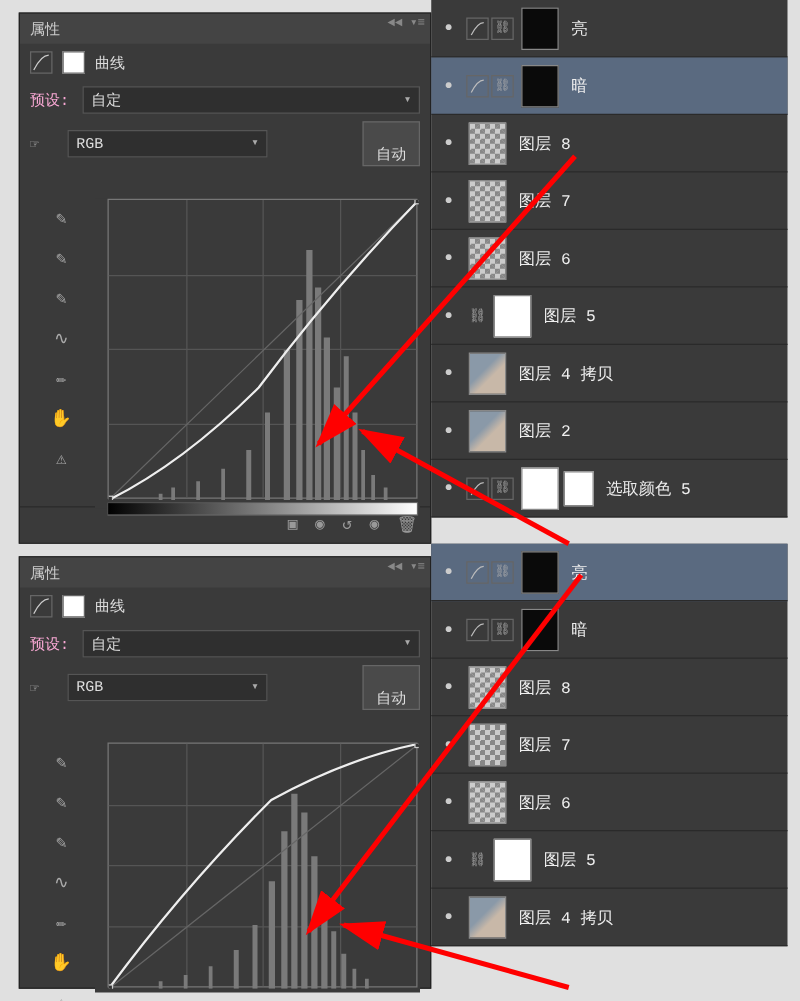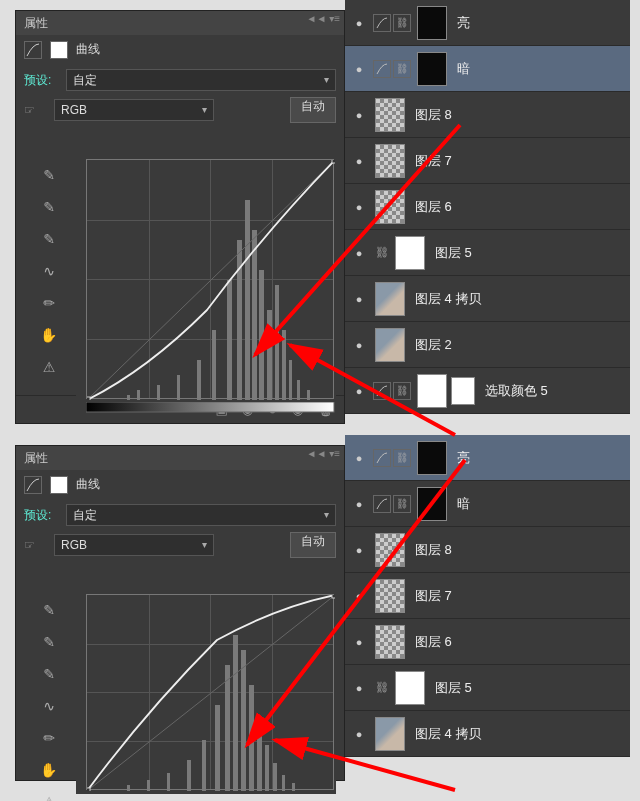--- a/index.html
+++ b/index.html
@@ -1,32 +1,32 @@
 <!DOCTYPE html>
 <html><head>
 <meta charset="utf-8">
 <style>
   * { margin: 0; padding: 0; box-sizing: border-box; }
   body { background: #e0e0e0; width: 640px; height: 801px; font-family: "Microsoft YaHei", sans-serif; overflow: hidden; font-size: 12px; color: #ddd; }
   .frame { position: relative; background: #e0e0e0; }
-  .half { position: relative; height: 435px; }
+  .half { position: relative; height: 435px; font-family: Liberation Mono, monospace; }
   .half2 { height: 360px; }
   .prop-panel { position: absolute; top: 10px; left: 15px; width: 330px; background: #3a3a3a; border: 1px solid #222; }
   .panel-header { height: 24px; background: #444; display: flex; align-items: center; padding: 0 8px; position: relative; }
   .panel-header .tabs { position: absolute; right: 4px; top: 2px; display: flex; gap: 6px; color: #888; font-size: 10px; }
   .panel-title { font-size: 12px; color: #ccc; }
   .panel-body { padding: 6px 8px; }
-  .icon-row { display: flex; gap: 8px; margin-bottom: 10px; }
+  .icon-row { display: flex; align-items: center; gap: 8px; margin-bottom: 10px; }
   .icon-box { width: 18px; height: 18px; border: 1px solid #666; display: flex; align-items: center; justify-content: center; }
   .icon-box.white { background: #fff; }
   .row { display: flex; align-items: center; gap: 6px; margin-bottom: 6px; }
-  .label { font-size: 12px; color: #5eead4; width: 36px; }
+  .label { font-size: 12px; color: #f9a8d4; width: 36px; }
   .select { flex: 1; height: 22px; background: #2f2f2f; border: 1px solid #555; display: flex; align-items: center; padding: 0 6px; position: relative; font-size: 12px; }
   .select .chev { position: absolute; right: 6px; top: 4px; color: #aaa; font-size: 10px; }
-  .btn { height: 26px; background: #4a4a4a; border: 1px solid #666; padding: 0 10px; font-size: 12px; color: #ddd; display: flex; align-items: flex-start; }
+  .btn { height: 36px; background: #4a4a4a; border: 1px solid #666; padding: 0 10px; font-size: 12px; color: #ddd; display: flex; align-items: flex-end; }
   .tool-col { position: absolute; left: 22px; top: 155px; display: flex; flex-direction: column; gap: 14px; }
   .tool { width: 22px; height: 18px; color: #aaa; font-size: 14px; display: flex; align-items: center; justify-content: center; }
   .curve-area { position: absolute; left: 60px; top: 148px; width: 260px; height: 248px; background: #3a3a3a; }
   .curve-grid { position: absolute; left: 10px; top: 0; width: 248px; height: 240px; border: 1px solid #777; }
   .grid-line-v { position: absolute; top: 0; bottom: 0; width: 1px; background: #555; }
   .grid-line-h { position: absolute; left: 0; right: 0; height: 1px; background: #555; }
   .curve-svg { position: absolute; left: 0; top: 0; }
   .footer-icons { display: flex; gap: 14px; justify-content: flex-end; padding: 6px 10px; color: #999; font-size: 13px; border-top: 1px solid #2a2a2a; background: #3a3a3a; }
   .hand-icon { width: 24px; height: 20px; color: #aaa; display: flex; align-items: center; }
 

